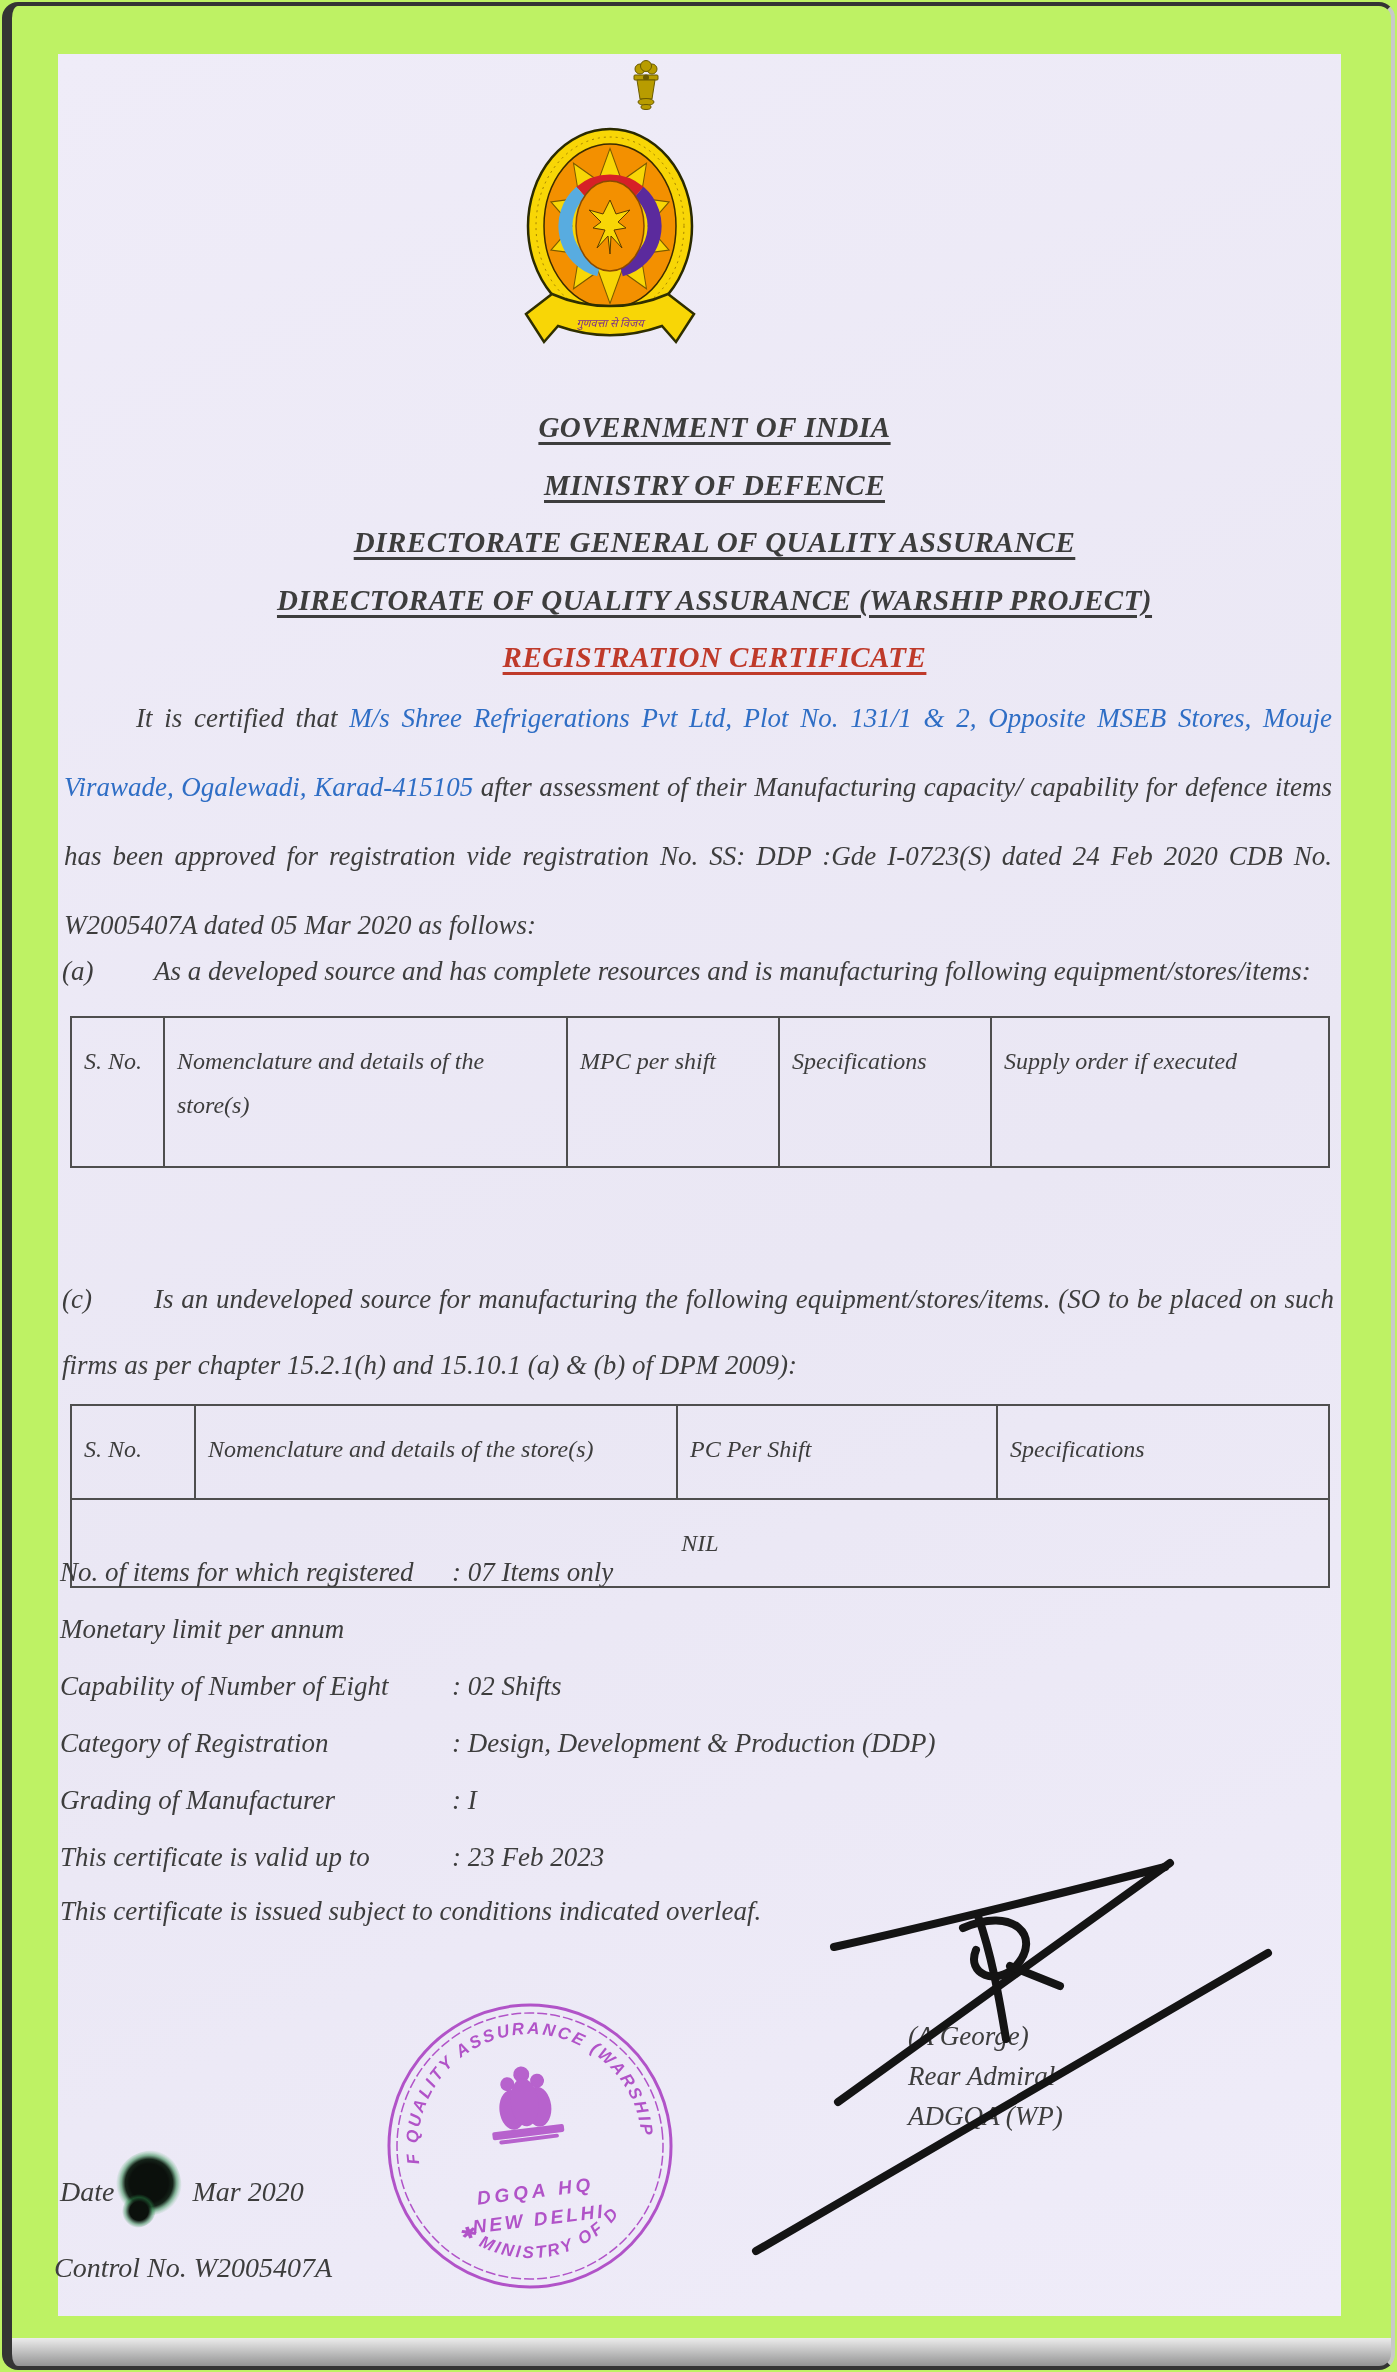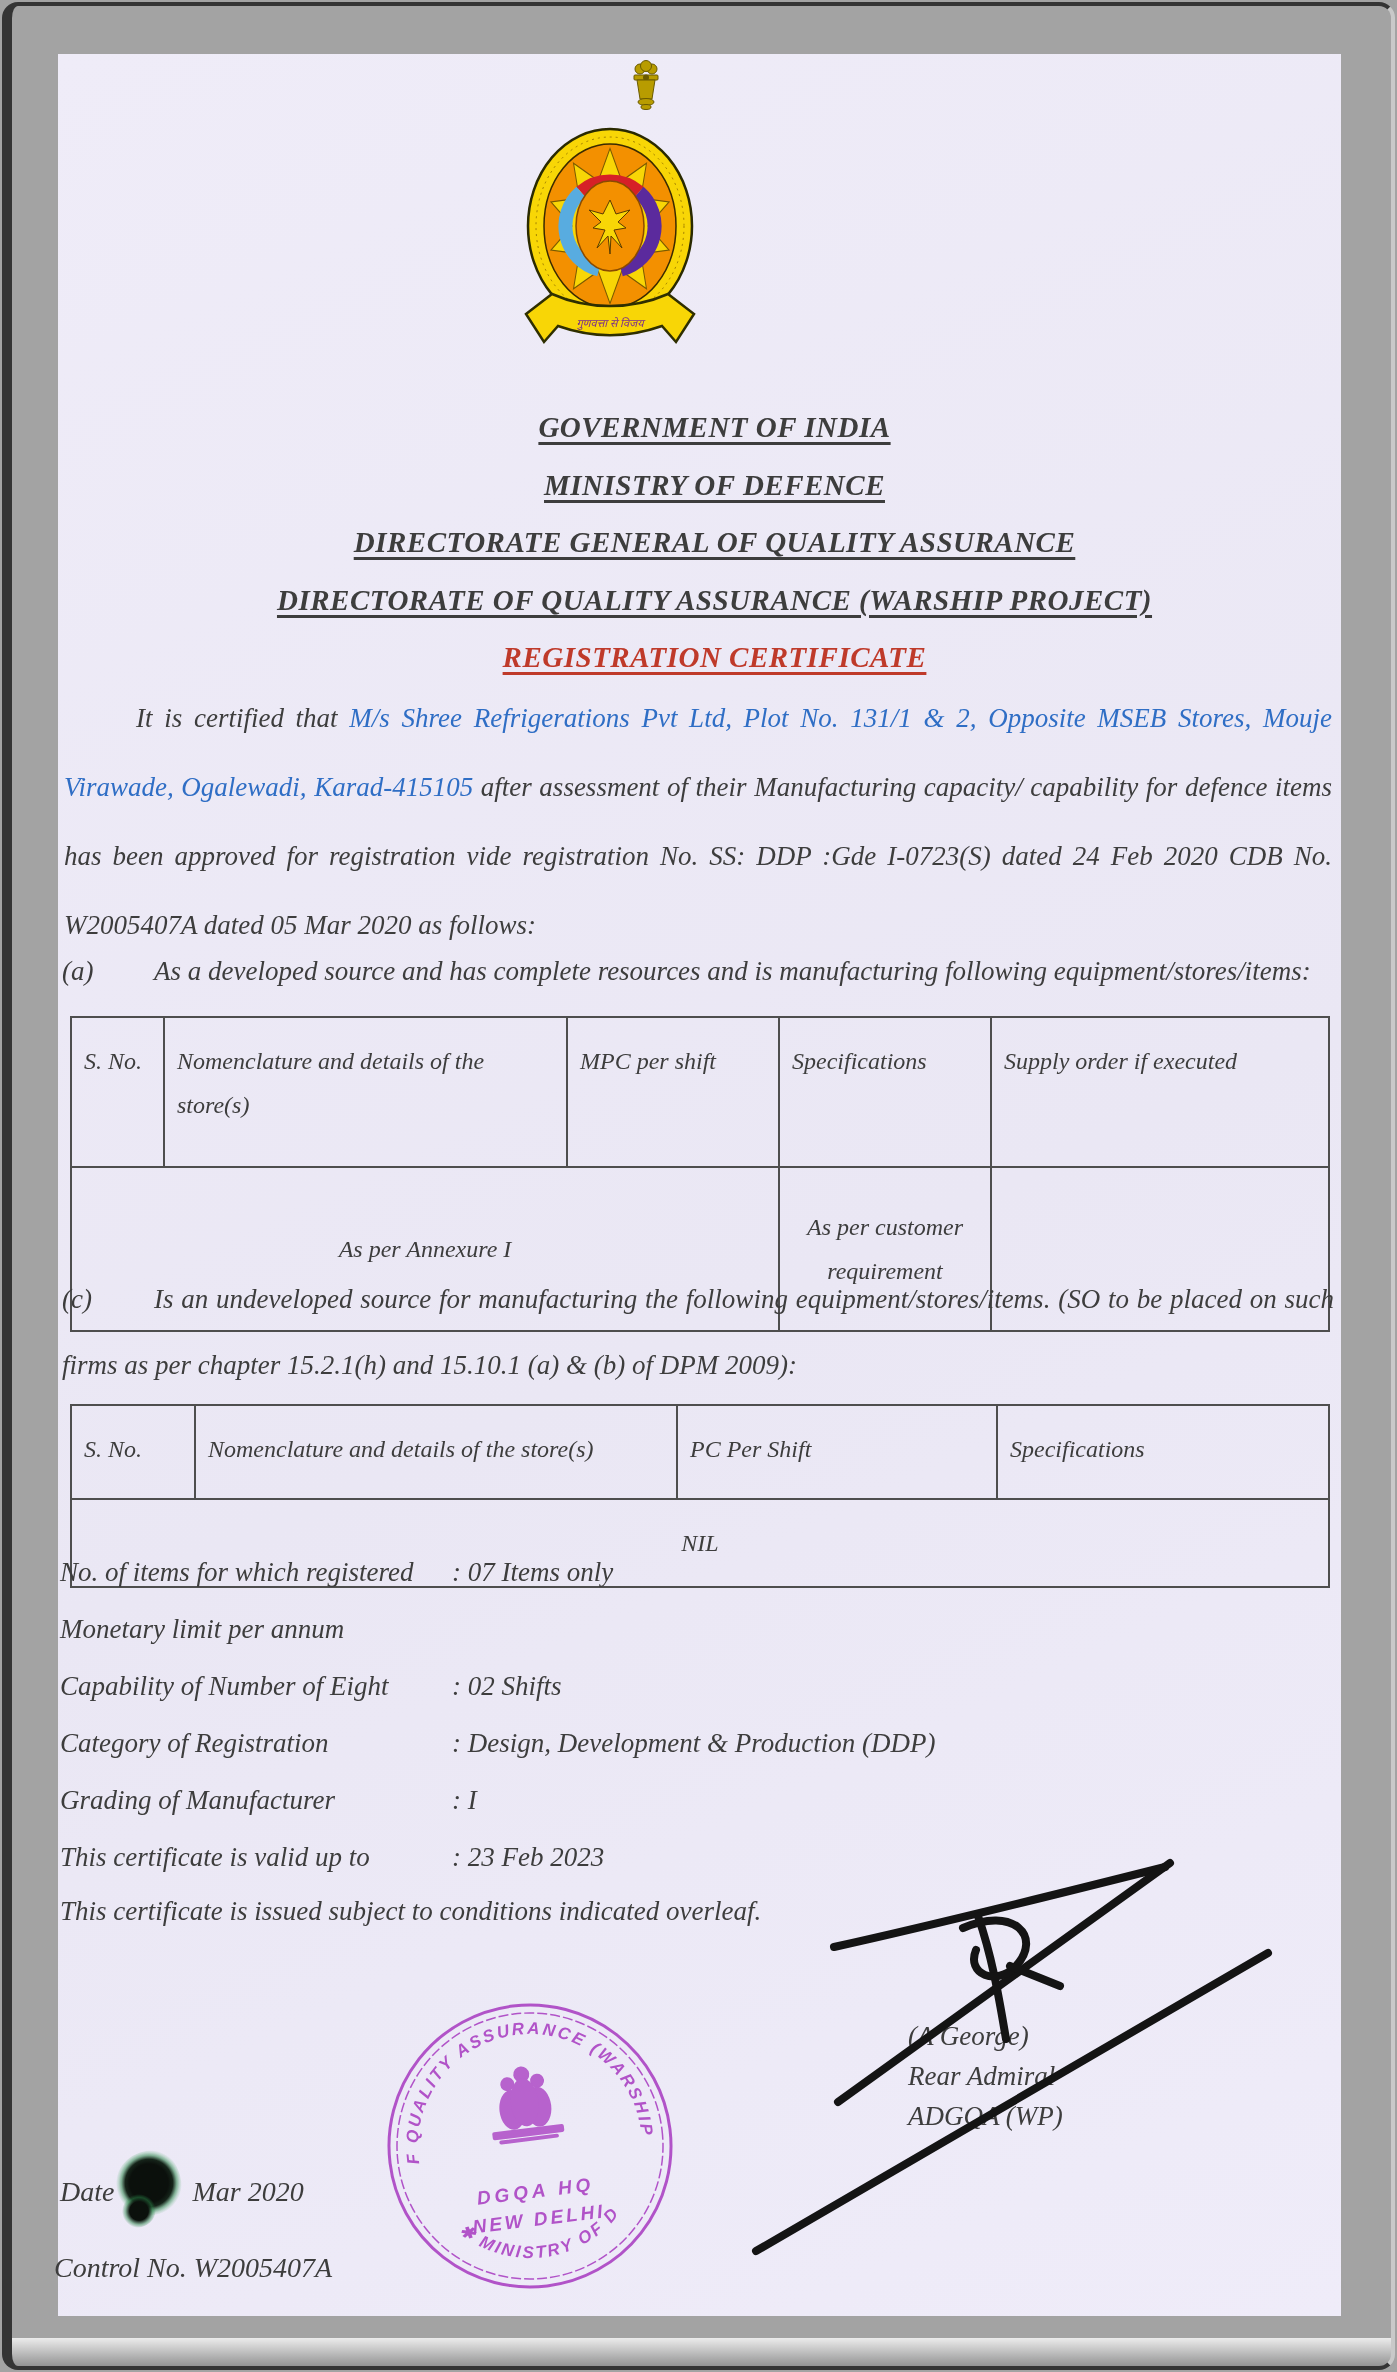--- a/index.html
+++ b/index.html
@@ -1,16 +1,16 @@
 <!DOCTYPE html>
 <html><head>
 <meta charset="utf-8">
 <style>
   html,body{margin:0;padding:0;background:#ffffff;}
-  .canvas{position:relative;width:1397px;height:2372px;background:#a3a3a3;overflow:hidden;
+  .canvas{position:relative;width:1397px;height:2372px;background:#bef264;overflow:hidden;
           font-family:"Liberation Serif",serif;}
   .frame{position:absolute;inset:2px;border:4px solid #343434;border-left-width:10px;
          border-right-color:#c9c9c9;border-radius:16px;pointer-events:none;z-index:5;}
   .bottom-shadow{position:absolute;left:6px;right:6px;bottom:4px;height:30px;
          background:linear-gradient(#ececec,#8d8d8d);border-radius:0 0 12px 12px;z-index:4;}
   .page{position:absolute;left:58px;top:54px;width:1283px;height:2262px;
         background:linear-gradient(155deg,#efecf8 0%,#eae7f4 55%,#efecf9 100%);
         font-style:italic;color:#3d3d3d;}
   
   .hdr{position:absolute;top:345px;left:0;width:100%;text-align:center;
@@ -127,25 +127,20 @@
           <col style="width:212px">
           <col style="width:338px">
         </colgroup>
       <tbody>
           <tr>
         <th>S. No.</th>
         <th>Nomenclature and details of the store(s)</th>
         <th>MPC per shift</th>
         <th>Specifications</th>
         <th>Supply order if executed</th>
-      </tr>
-      <tr>
-        <td class="annex" colspan="3">As per Annexure I</td>
-        <td class="spec">As per customer requirement</td>
-        <td></td>
       </tr>
     </tbody>
       </table>
 
     <p class="clause clause-c"><span class="cl-label">(c)</span><span>Is an undeveloped source for manufacturing the following equipment/stores/items. (SO to be placed on such firms as per chapter 15.2.1(h) and 15.10.1 (a) &amp; (b) of DPM 2009):</span></p>
 
     <table class="tblC">
       <colgroup>
           <col style="width:124px">
           <col style="width:482px">

